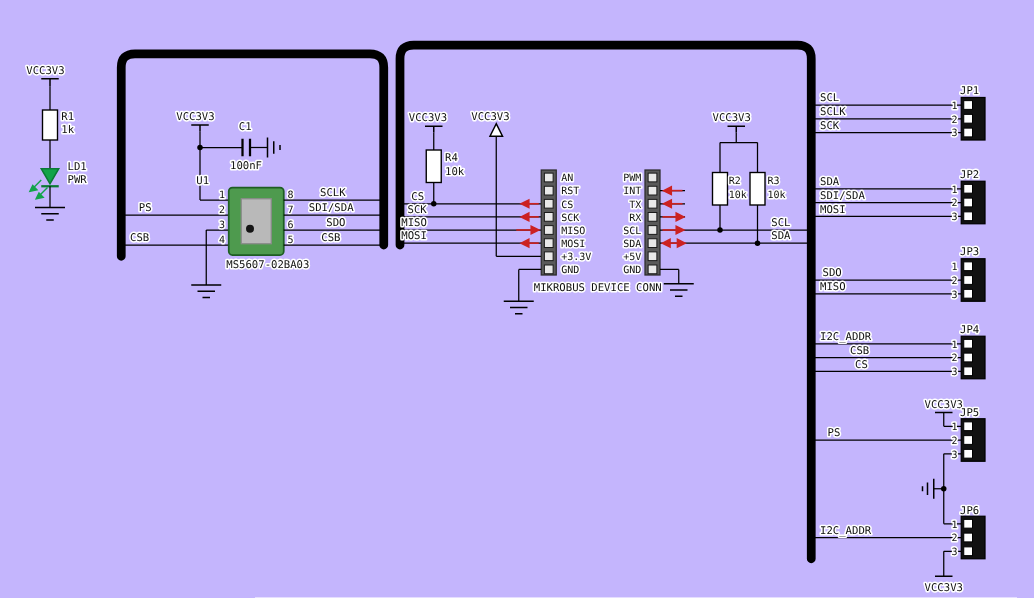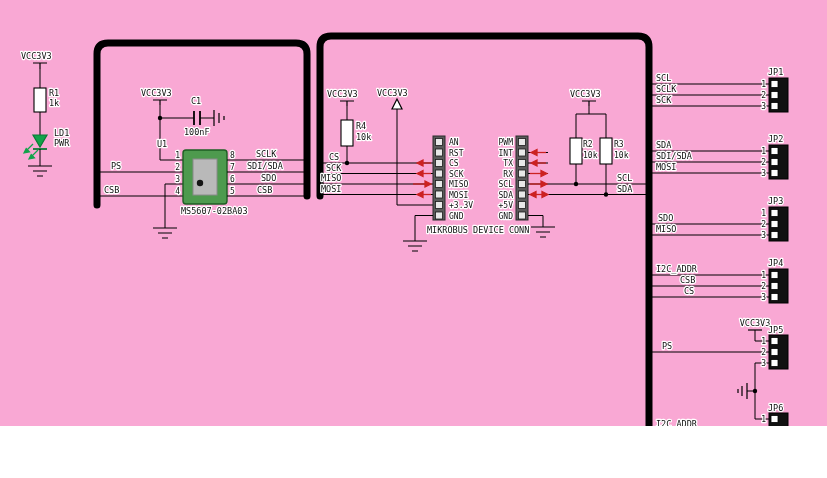--- a/index.html
+++ b/index.html
@@ -1,16 +1,16 @@
 <!DOCTYPE html>
 <html><head>
 <meta charset="utf-8">
 <style>
   html,body{margin:0;padding:0;background:#ffffff;}
-  .canvas{position:relative;width:827px;height:426px;background:#f9a8d4;overflow:hidden;}
+  .canvas{position:relative;width:827px;height:478px;background:#c4b5fd;overflow:hidden;}
   svg{display:block;}
   text{
     font-family:"DejaVu Sans Mono","Liberation Mono",monospace;
     font-size:8.5px;
     fill:#111111;
     paint-order:stroke;
     stroke:#ffffff;
     stroke-width:2.5px;
     stroke-linejoin:round;
   }

